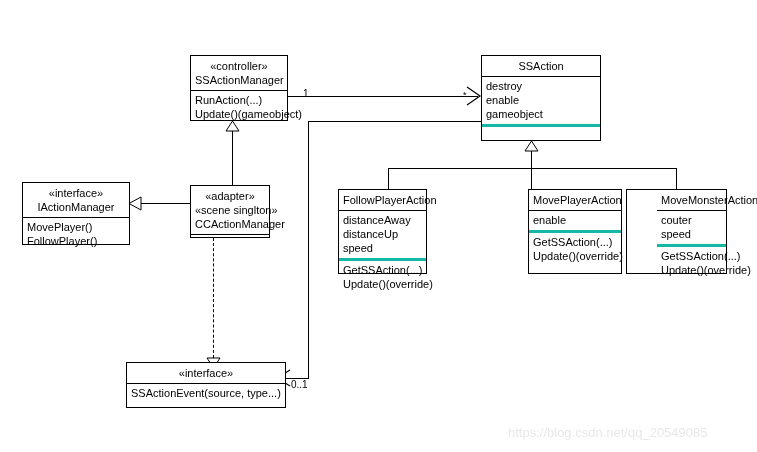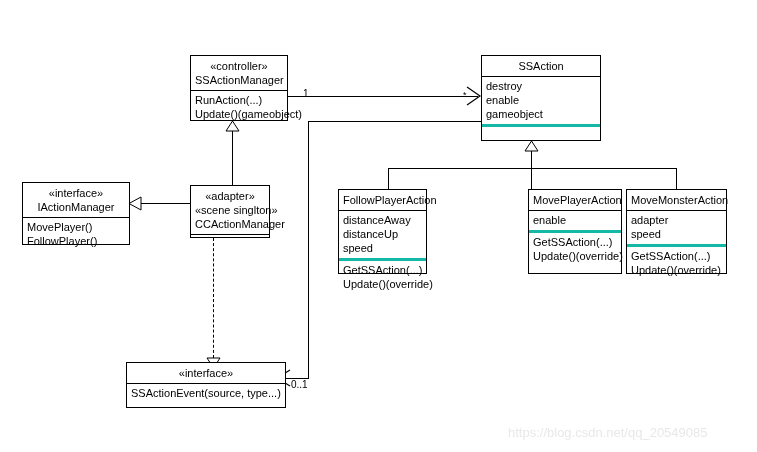--- a/index.html
+++ b/index.html
@@ -187,26 +187,26 @@
     </div>
     <div class="uml-compartment">
       <span class="member">enable</span>
     </div>
     <div class="uml-compartment last">
       <span class="member">GetSSAction(...)</span>
       <span class="member">Update()(override)</span>
     </div>
   </div>
 
-  <div class="uml-box" style="left:626px; top:189px; width:101px; height:85px;">
+  <div class="uml-box" style="left:626px; top:189px; width:101px; height:85px;padding-left:30px;">
     <div class="uml-head">
       <span class="cls-name">MoveMonsterAction</span>
     </div>
     <div class="uml-compartment">
-      <span class="member">adapter</span>
+      <span class="member">couter</span>
       <span class="member">speed</span>
     </div>
     <div class="uml-compartment last">
       <span class="member">GetSSAction(...)</span>
       <span class="member">Update()(override)</span>
     </div>
   </div>
 
   <div class="uml-box" style="left:126px; top:362px; width:160px; height:46px;">
     <div class="uml-head">

